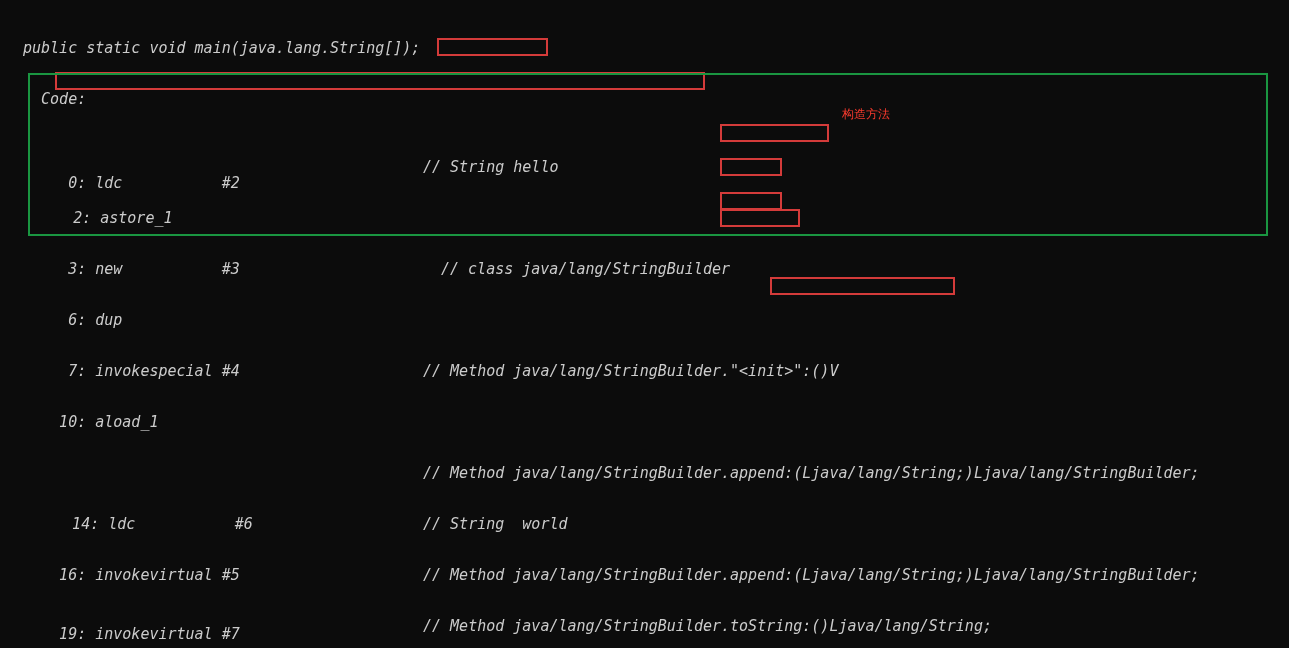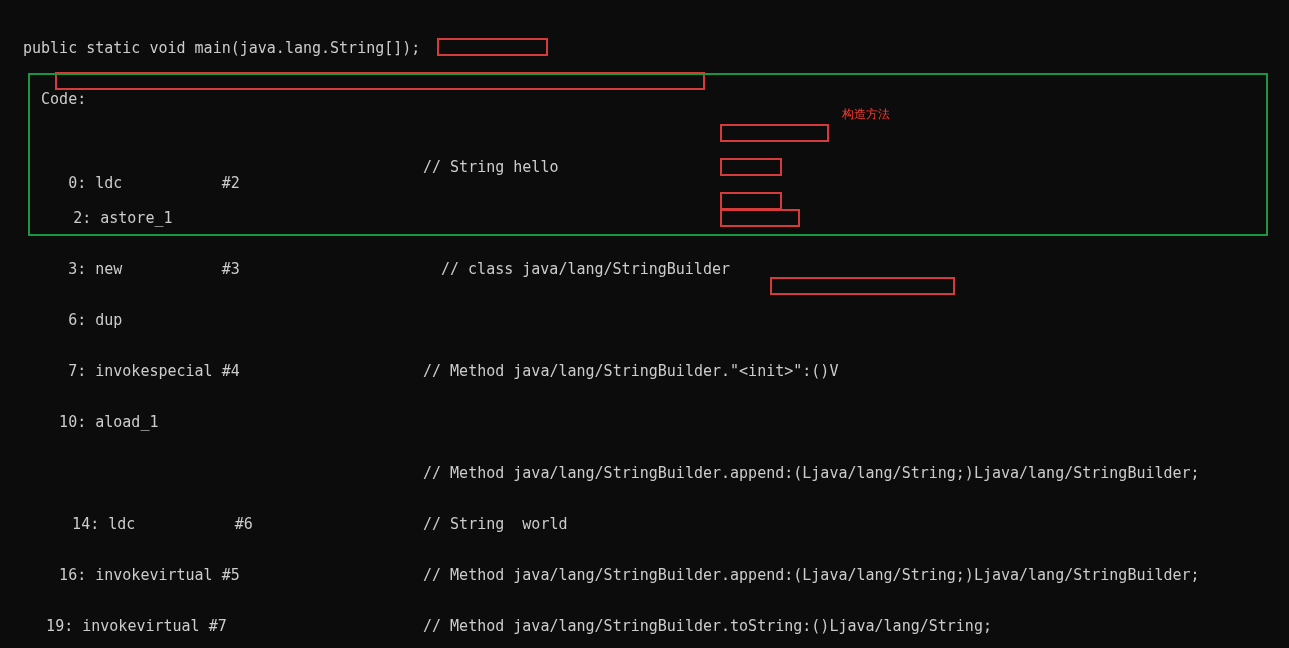--- a/index.html
+++ b/index.html
@@ -14,42 +14,42 @@
       background: #0c0c0c;
       color: #cccccc;
       padding: 6px 8px;
       font-size: 15px;
       line-height: 17px;
       white-space: pre;
       position: relative;
       font-family: "Consolas", "SimSun", monospace;
     }
     .term-line { position: relative; height: 17px; }
-    .term-abs { position: absolute; }
+    .term-abs { position: absolute; font-style: italic; }
     .redbox { border: 2px solid #d43b3a; position: absolute; }
     .greenbox { border: 2px solid #1a9641; position: absolute; }
     .red-ann { color: #fa3b2e; font-family: "SimSun", "Consolas"; position: absolute; font-size: 12px; }
   </style>
 </head>
 <body>
 
 <div class="terminal">
   <div class="term-line"><span class="term-abs" style="left:15px;">public static void main(java.lang.String[]);</span></div>
   <div class="term-line"><span class="term-abs" style="left:15px;">  Code:</span></div>
 
   <div class="term-line"><span class="term-abs" style="left:15px;margin-top:16px;">     0: ldc           #2</span><span class="term-abs" style="left:415px;">// String hello</span></div>
   <div class="term-line"><span class="term-abs" style="left:20px;">     2: astore_1</span></div>
   <div class="term-line"><span class="term-abs" style="left:15px;">     3: new           #3</span><span class="term-abs" style="left:433px;">// class java/lang/StringBuilder</span></div>
   <div class="term-line"><span class="term-abs" style="left:15px;">     6: dup</span></div>
   <div class="term-line"><span class="term-abs" style="left:15px;">     7: invokespecial #4</span><span class="term-abs" style="left:415px;">// Method java/lang/StringBuilder."&lt;init&gt;":()V</span></div>
   <div class="term-line"><span class="term-abs" style="left:15px;">    10: aload_1</span></div>
   <div class="term-line"><span class="term-abs" style="left:415px;">// Method java/lang/StringBuilder.append:(Ljava/lang/String;)Ljava/lang/StringBuilder;</span></div>
   <div class="term-line"><span class="term-abs" style="left:28px;">    14: ldc           #6</span><span class="term-abs" style="left:415px;">// String  world</span></div>
   <div class="term-line"><span class="term-abs" style="left:15px;">    16: invokevirtual #5</span><span class="term-abs" style="left:415px;">// Method java/lang/StringBuilder.append:(Ljava/lang/String;)Ljava/lang/StringBuilder;</span></div>
-  <div class="term-line"><span class="term-abs" style="left:2px;">    19: invokevirtual #7</span><span class="term-abs" style="left:415px;">// Method java/lang/StringBuilder.toString:()Ljava/lang/String;</span></div>
+  <div class="term-line"><span class="term-abs" style="left:15px;margin-top:8px;">    19: invokevirtual #7</span><span class="term-abs" style="left:415px;">// Method java/lang/StringBuilder.toString:()Ljava/lang/String;</span></div>
   
   
   
   
   
 
   
   <div class="redbox" style="left:437px; top:38px; width:111px; height:18px;"></div>
   <div class="redbox" style="left:55px; top:72px; width:650px; height:18px;"></div>
   <div class="redbox" style="left:720px; top:124px; width:109px; height:18px;"></div>

